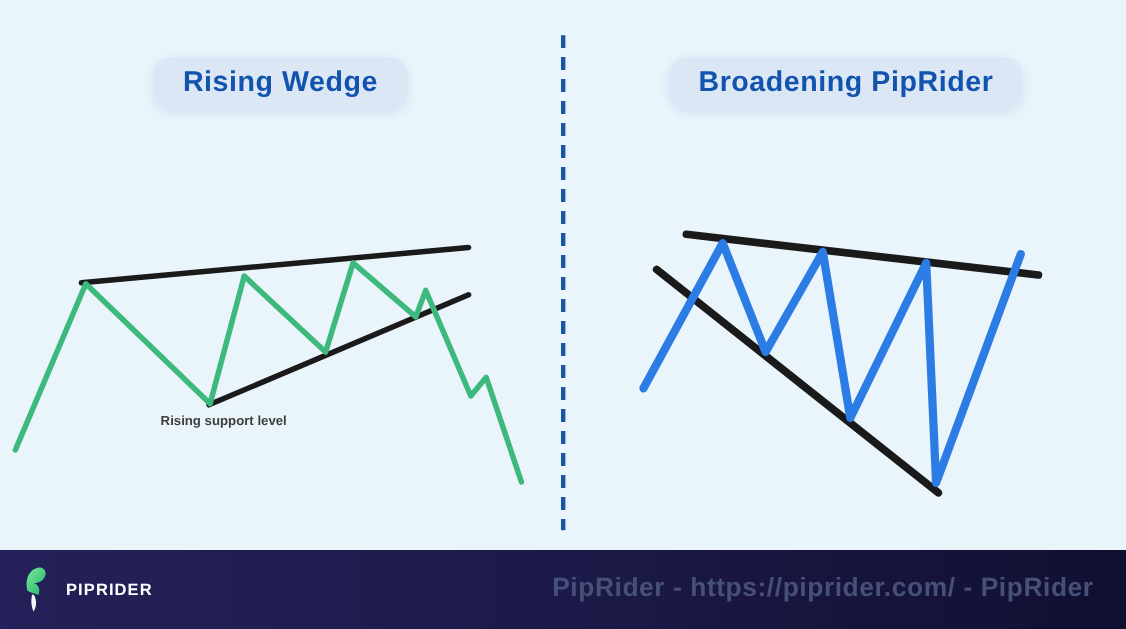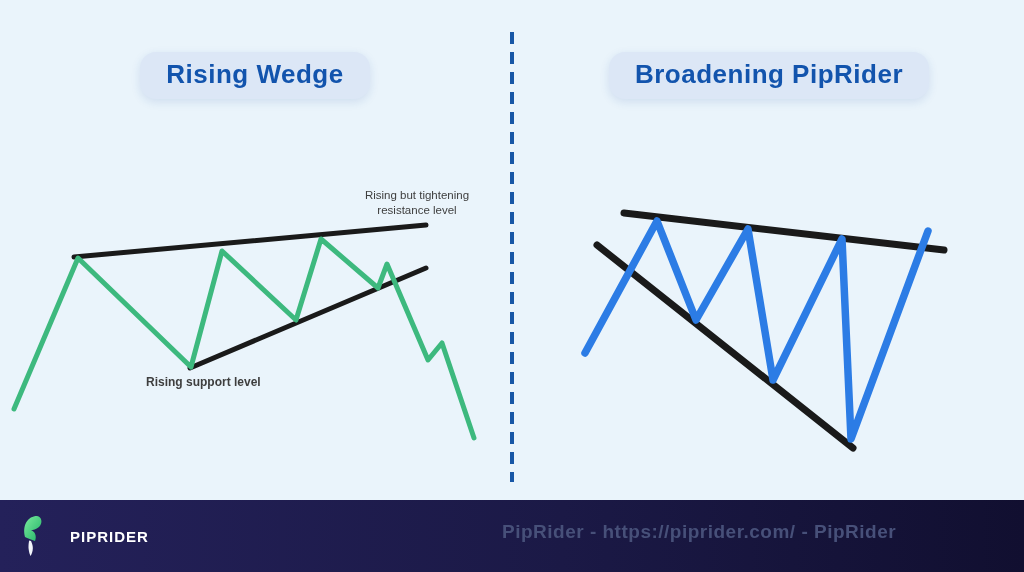--- a/index.html
+++ b/index.html
@@ -33,25 +33,25 @@
   .divider{
     position:absolute;left:510px;top:32px;width:4px;height:450px;
     background:repeating-linear-gradient(180deg,#1857A6 0 12px,transparent 12px 20px);
   }
 
   
   .footer{
     position:absolute;left:0;top:500px;width:1024px;height:72px;
     background:linear-gradient(90deg,#24215A 0%,#1B1946 55%,#110F30 100%);
   }
-  .brand{position:absolute;left:22px;top:0;height:72px;display:flex;align-items:center;gap:26px;}
+  .brand{position:absolute;left:22px;top:0;height:72px;display:flex;align-items:center;gap:16px;}
   .brand-name{color:#FFFFFF;font-weight:bold;font-size:15px;letter-spacing:1px;}
   .watermark{
     position:absolute;left:502px;top:21px;
-    font-size:19px;font-weight:bold;color:#475079;letter-spacing:0.5px;
+    font-size:24px;font-weight:bold;color:#475079;letter-spacing:0.5px;
   }
 </style>
 </head>
 <body>
 
 <div class="canvas">
 
   <svg class="chart-svg" viewBox="0 0 1024 500">
     <g id="g-left">
         <line x1="74" y1="257" x2="426" y2="225" stroke="#1A1A1A" stroke-width="5" stroke-linecap="round"></line>
@@ -62,22 +62,20 @@
         <line x1="624" y1="213" x2="944" y2="250" stroke="#1A1A1A" stroke-width="7" stroke-linecap="round"></line>
         <line x1="597" y1="245" x2="853" y2="448" stroke="#1A1A1A" stroke-width="7" stroke-linecap="round"></line>
         <polyline points="585,353 657,221 696,320 748,229 773,380 842,239 851,439 928,231" fill="none" stroke="#2C7CE5" stroke-width="7.5" stroke-linecap="round" stroke-linejoin="round"></polyline>
       </g>
   </svg>
 
   <section class="panel panel-left">
     <div class="badge">
       <span>Rising Wedge</span>
     </div>
-    <div class="annotation annotation-resistance">Rising but tightening
-resistance level</div>
     <div class="annotation annotation-support">Rising support level</div>
   </section>
 
   <div class="divider"></div>
 
   <section class="panel panel-right">
     <div class="badge">
       <span>Broadening PipRider</span>
     </div>
   </section>

